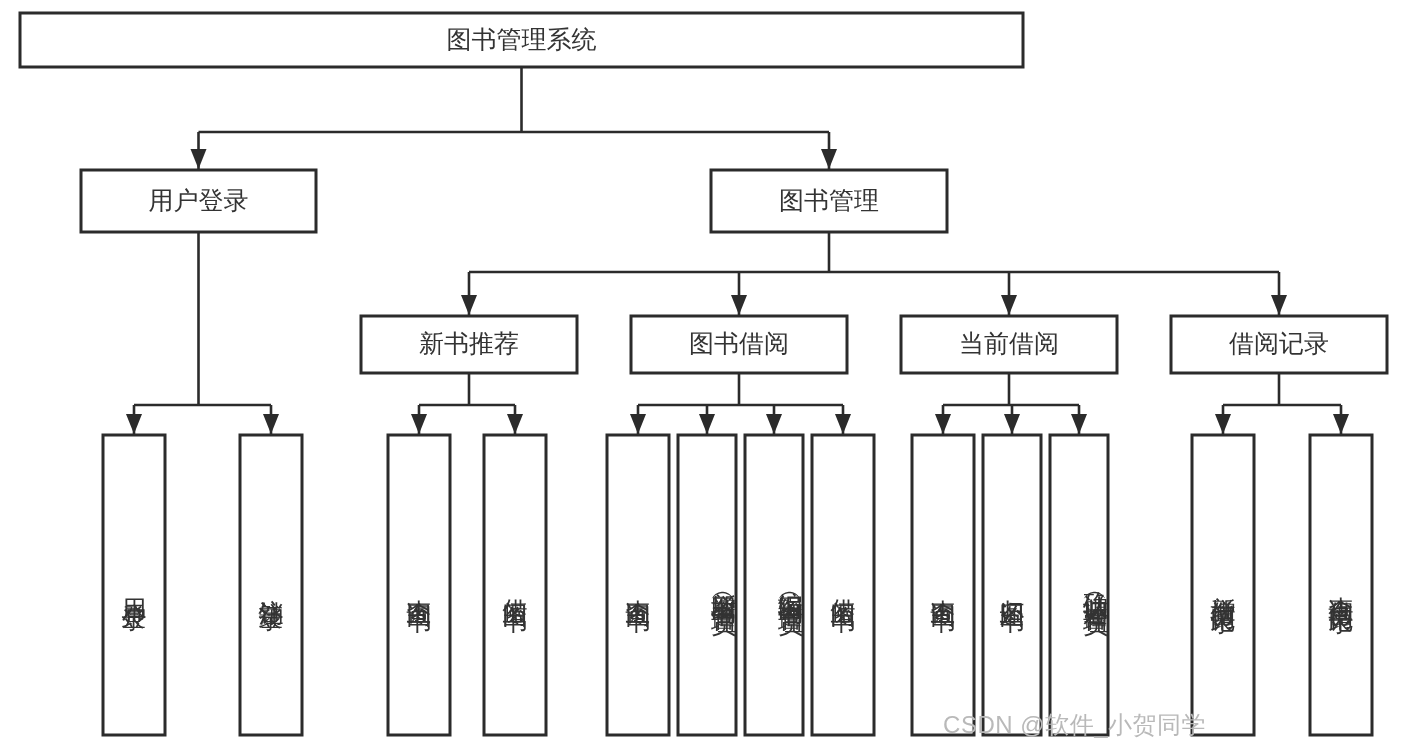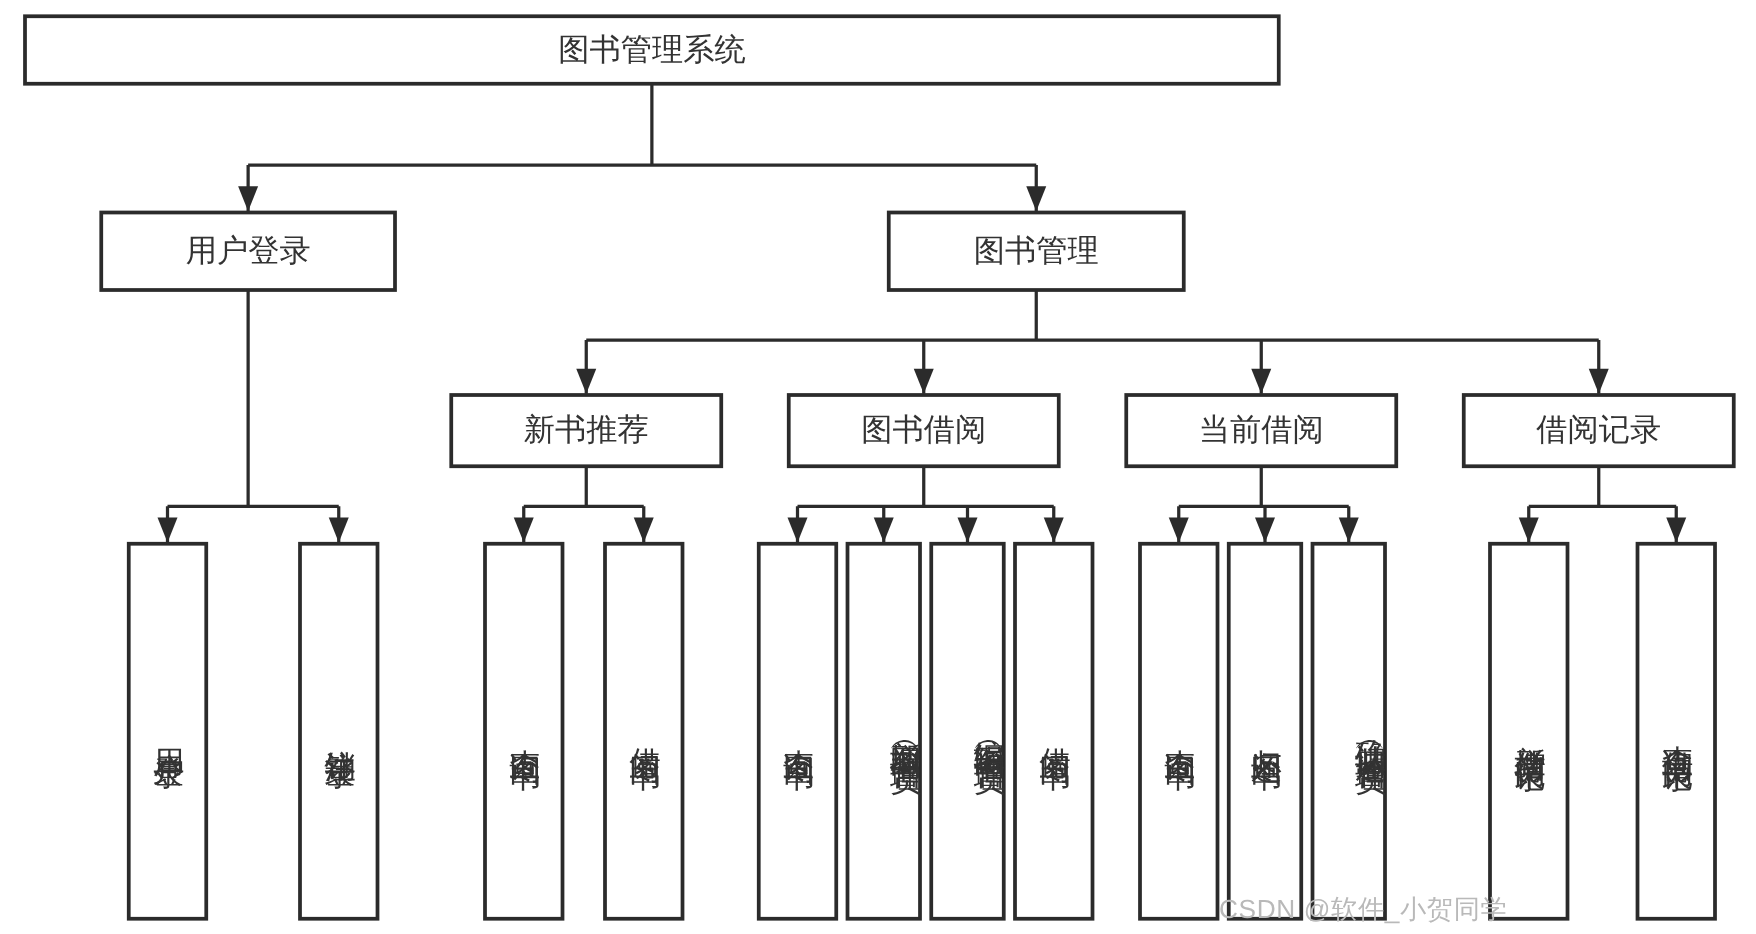--- a/index.html
+++ b/index.html
@@ -71,21 +71,21 @@
     letter-spacing: 3px;
     white-space: nowrap;
     text-align: center;
     pointer-events: none;
   }
   .watermark {
     position: absolute;
     right: 14px;
     bottom: 6px;
     font-family: "Liberation Sans", "DejaVu Sans", sans-serif;
-    font-size: 21px;
+    font-size: 24px;
     color: #b9b9b9;
     white-space: nowrap;
     letter-spacing: 0.5px;
     text-align: center;
   }
 </style>
 </head>
 <body>
 
 <div id="diagram-root">

